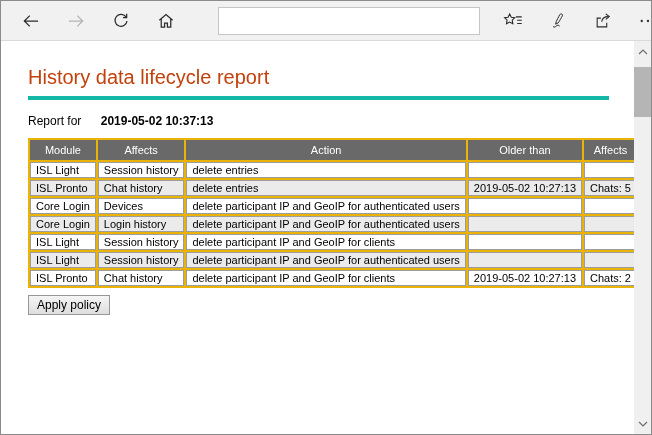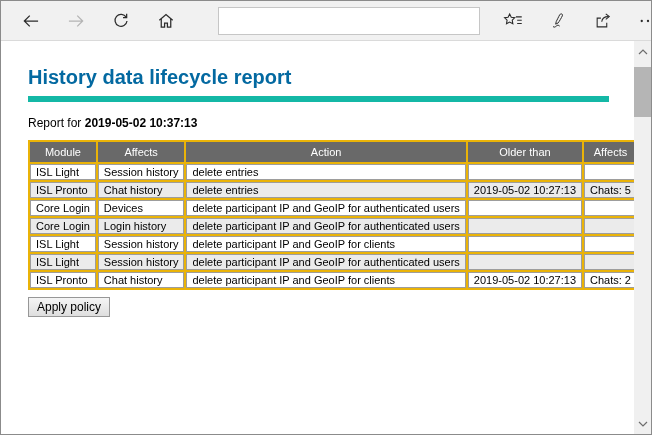--- a/index.html
+++ b/index.html
@@ -51,28 +51,28 @@
     height: 393px;
     background: #fff;
     padding-right: 17px;
   }
   .page-inner { padding-left: 27px; }
 
   .page-title {
     display: inline-block;
     margin-top: 25px;
     font-size: 20px;
-    font-weight: bold;
-    color: #0369a1;
+    font-weight: normal;
+    color: #c2410c;
     width: 581px;
     padding-bottom: 7px;
-    border-bottom: 6px solid #14b8a6;
+    border-bottom: 4px solid #14b8a6;
   }
   .report-line { margin-top: 14px; font-size: 12px; color: #000; }
-  .report-line b { font-weight: bold; }
+  .report-line b { font-weight: bold; margin-left: 16px; }
 
   
   table.report {
     margin-top: 10px;
     border-collapse: separate;
     border-spacing: 2px;
     background: #eab308;
   }
   table.report th {
     background: var(--table-header-bg, #696969);

